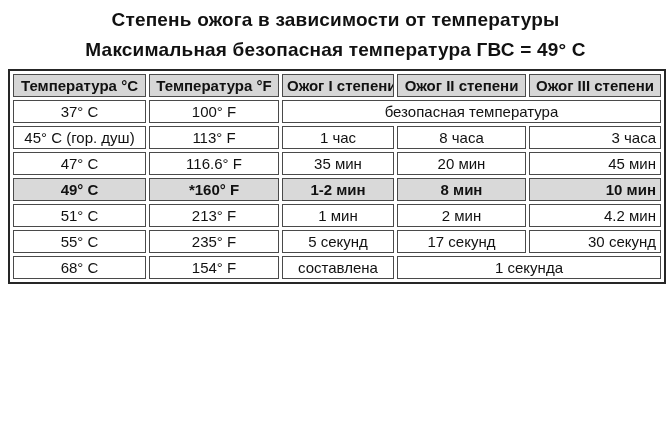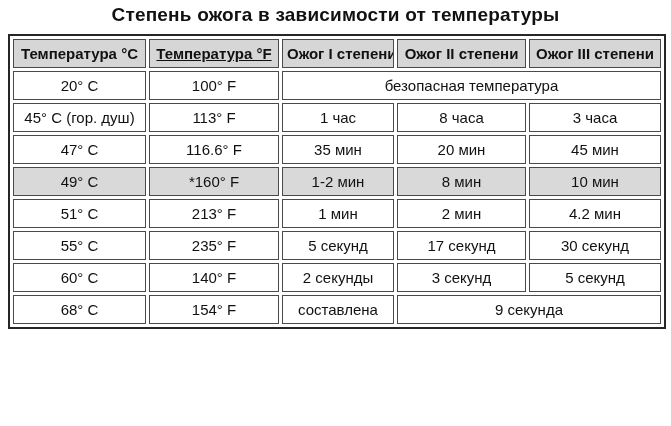--- a/index.html
+++ b/index.html
@@ -13,65 +13,67 @@
   *{box-sizing:border-box;}
   html,body{margin:0;padding:0;}
   body{
     width:671px;height:426px;
     background:var(--bg);
     font-family:"Liberation Sans", sans-serif;
     color:var(--text);
     overflow:hidden;
   }
   .title-block{
+    padding-top:5px;
     text-align:center;
   }
   .title-line{
     font-size:19px;
     font-weight:bold;
     line-height:30px;
     white-space:pre-wrap;
     letter-spacing:0.2px;
   }
   table.burn{
     margin:4px 0 0 8px;
     width:655px;
     table-layout:fixed;
     border-collapse:separate;
     border-spacing:3px;
     border:2px solid var(--outer-border);
     background:var(--bg);
   }
   table.burn th, table.burn td{
     border:1px solid var(--cell-border);
-    height:29px;
+    height:23px;
     padding:1px 4px;
     font-size:15px;
     text-align:center;
     vertical-align:middle;
     overflow:hidden;
     white-space:nowrap;
   }
   table.burn th{
     background:var(--header-bg);
     font-weight:bold;
     font-size:15px;
   }
-  table.burn th.u{ text-decoration:underline; }
-  table.burn td.left{ text-align:center; }
+  table.burn th.u{ }
+  table.burn td.left{ text-align:right; }
   table.burn tr.hl td{
     background:var(--highlight-bg);
-    font-weight:normal;
+    font-weight:bold;
   }
 </style>
 </head>
 <body>
 
 <div class="title-block">
   <div class="title-line">Степень ожога в зависимости от температуры</div>
+  <div class="title-line">Максимальная безопасная температура ГВС = 49° С</div>
 </div>
 
 <table class="burn">
   <colgroup>
     <col style="width:133px">
     <col style="width:130px">
     <col style="width:112px">
     <col style="width:129px">
     <col style="width:132px">
   </colgroup>
@@ -79,21 +81,21 @@
     <tr id="header-row">
         <th>Температура °C</th>
         <th class="u">Температура °F</th>
         <th>Ожог I степени</th>
         <th>Ожог II степени</th>
         <th>Ожог III степени</th>
       </tr>
   </thead>
   <tbody id="table-body">
       <tr>
-        <td>20° C</td>
+        <td>37° C</td>
         <td>100° F</td>
         <td colspan="3">безопасная температура</td>
       </tr>
       <tr>
         <td>45° C (гор. душ)</td>
         <td>113° F</td>
         <td>1 час</td>
         <td>8 часа</td>
         <td class="left">3 часа</td>
       </tr>
@@ -119,26 +121,19 @@
         <td class="left">4.2 мин</td>
       </tr>
       <tr>
         <td>55° C</td>
         <td>235° F</td>
         <td>5 секунд</td>
         <td>17 секунд</td>
         <td class="left">30 секунд</td>
       </tr>
       <tr>
-        <td>60° C</td>
-        <td>140° F</td>
-        <td>2 секунды</td>
-        <td>3 секунд</td>
-        <td class="left">5 секунд</td>
-      </tr>
-      <tr>
         <td>68° C</td>
         <td>154° F</td>
         <td>составлена</td>
-        <td colspan="2">9 секунда</td>
+        <td colspan="2">1 секунда</td>
       </tr>
     </tbody>
 </table>
 
 </body></html>

